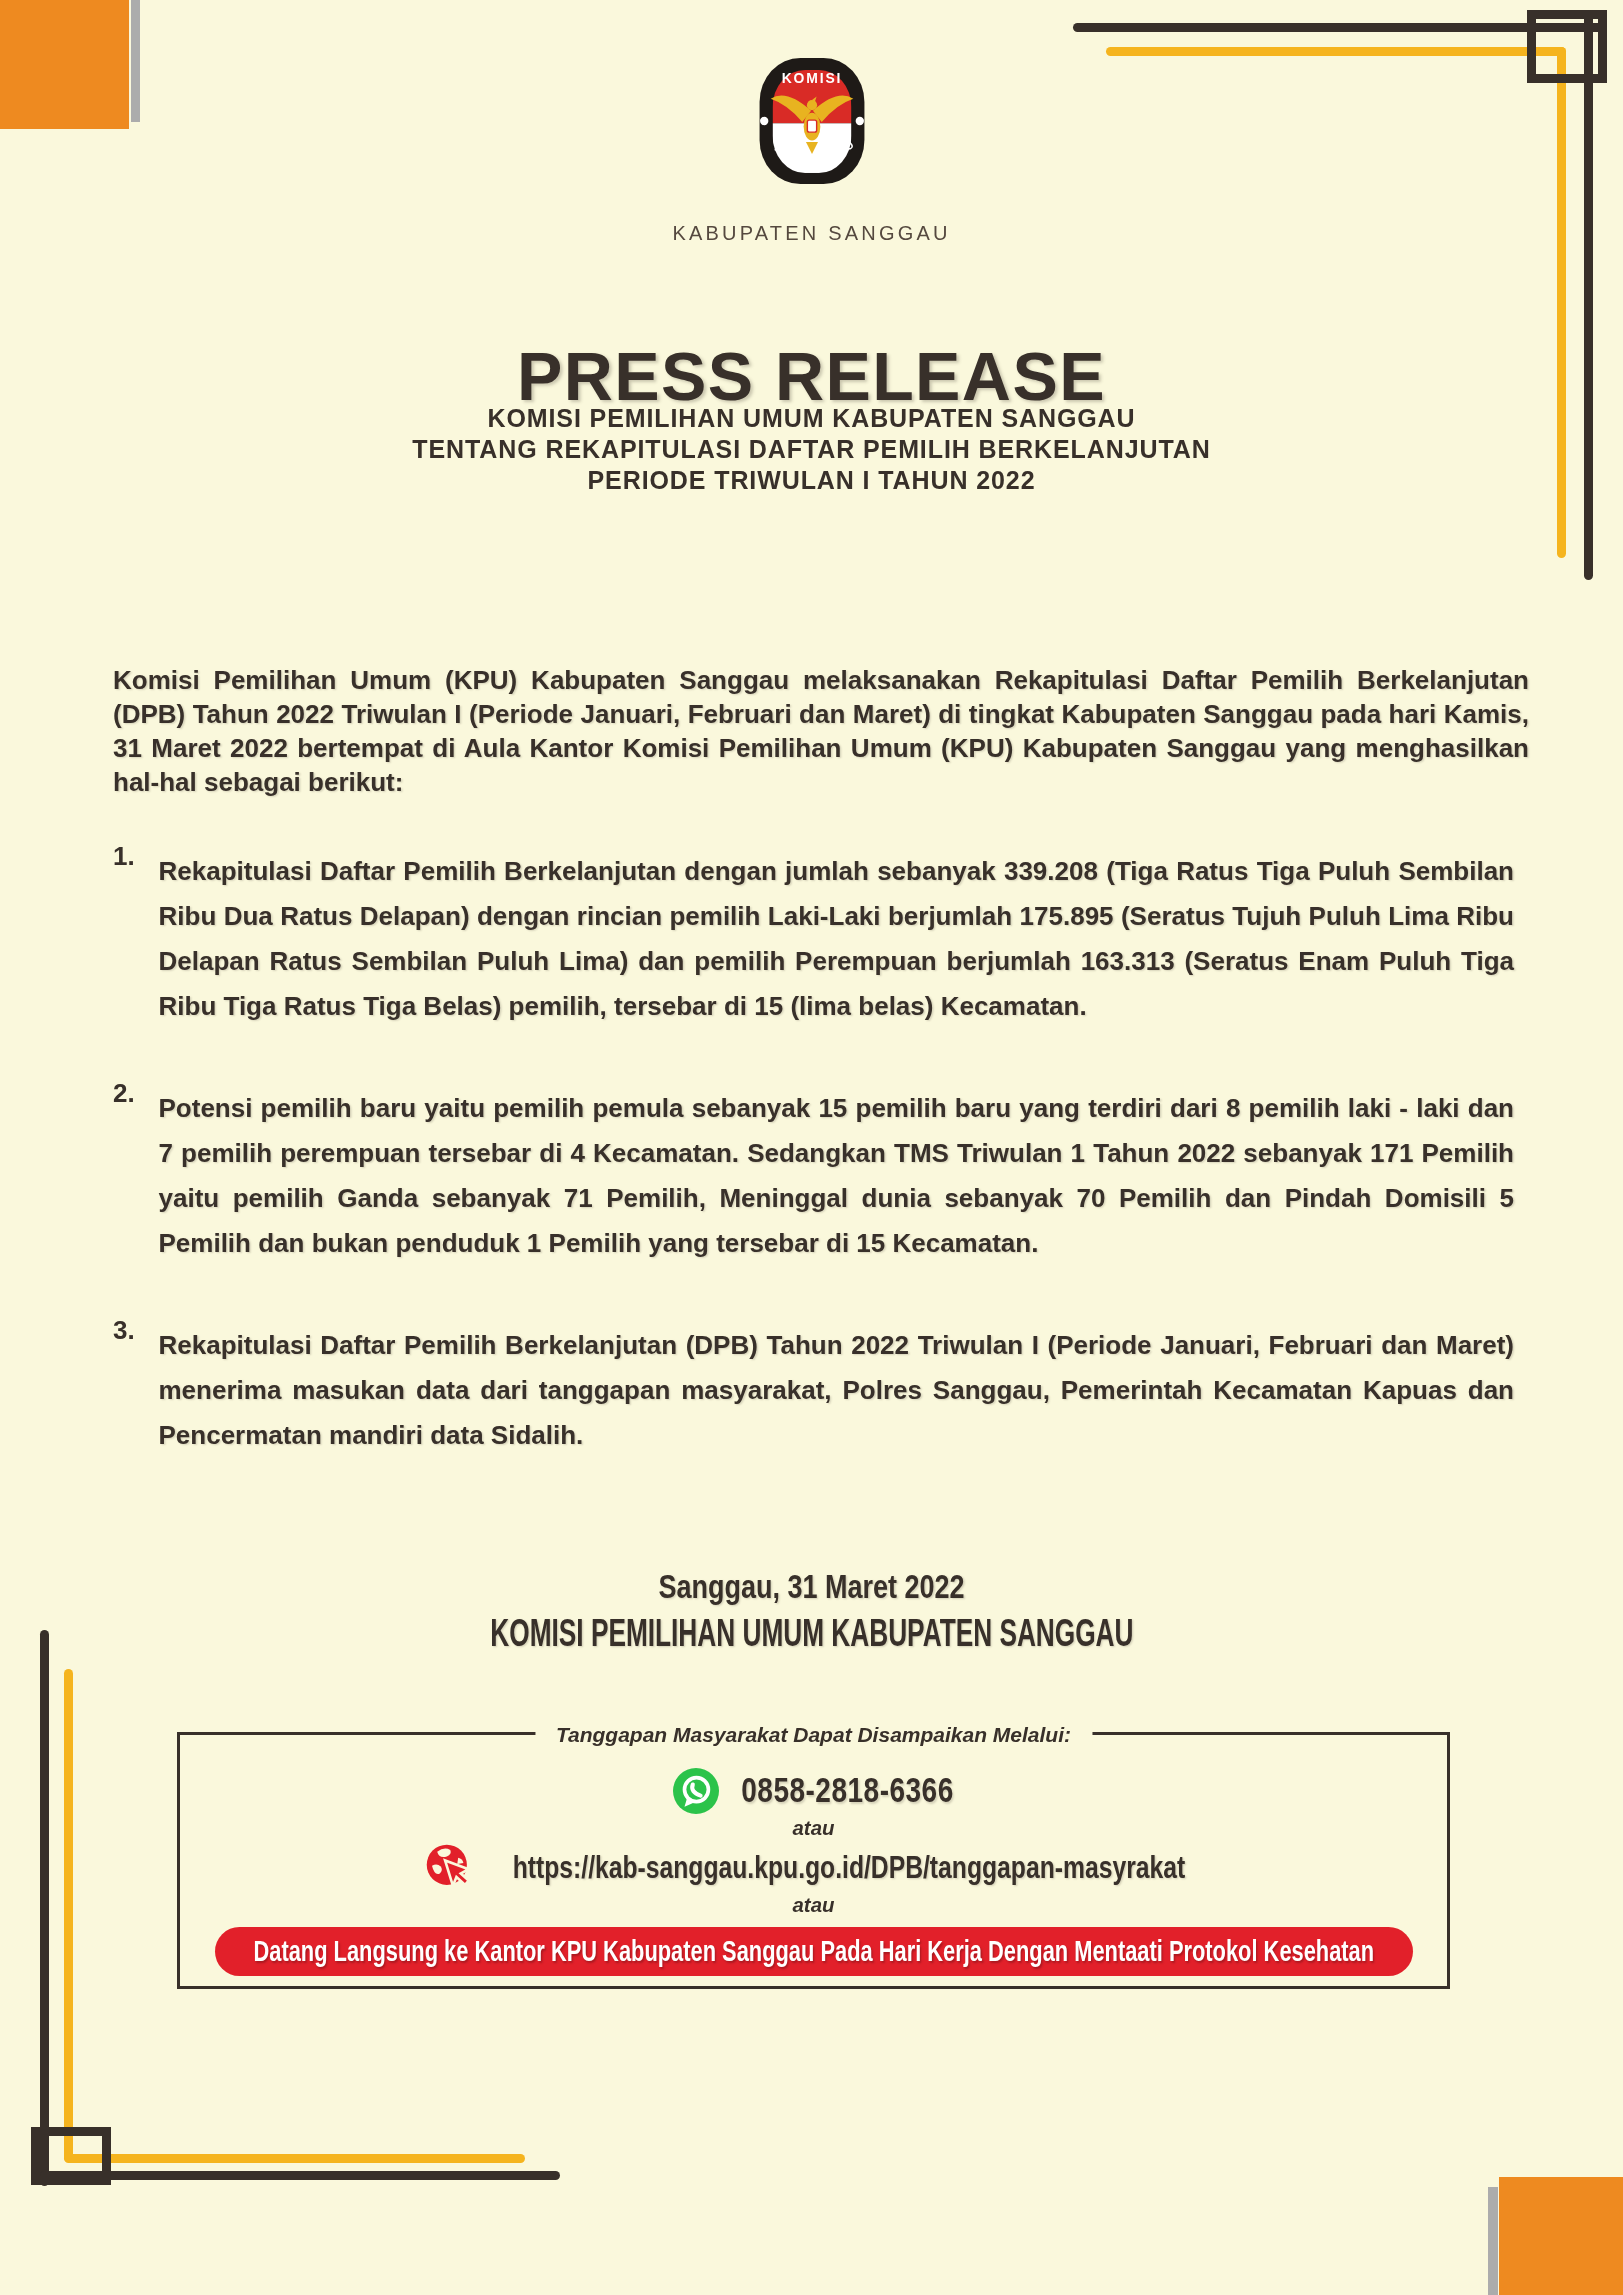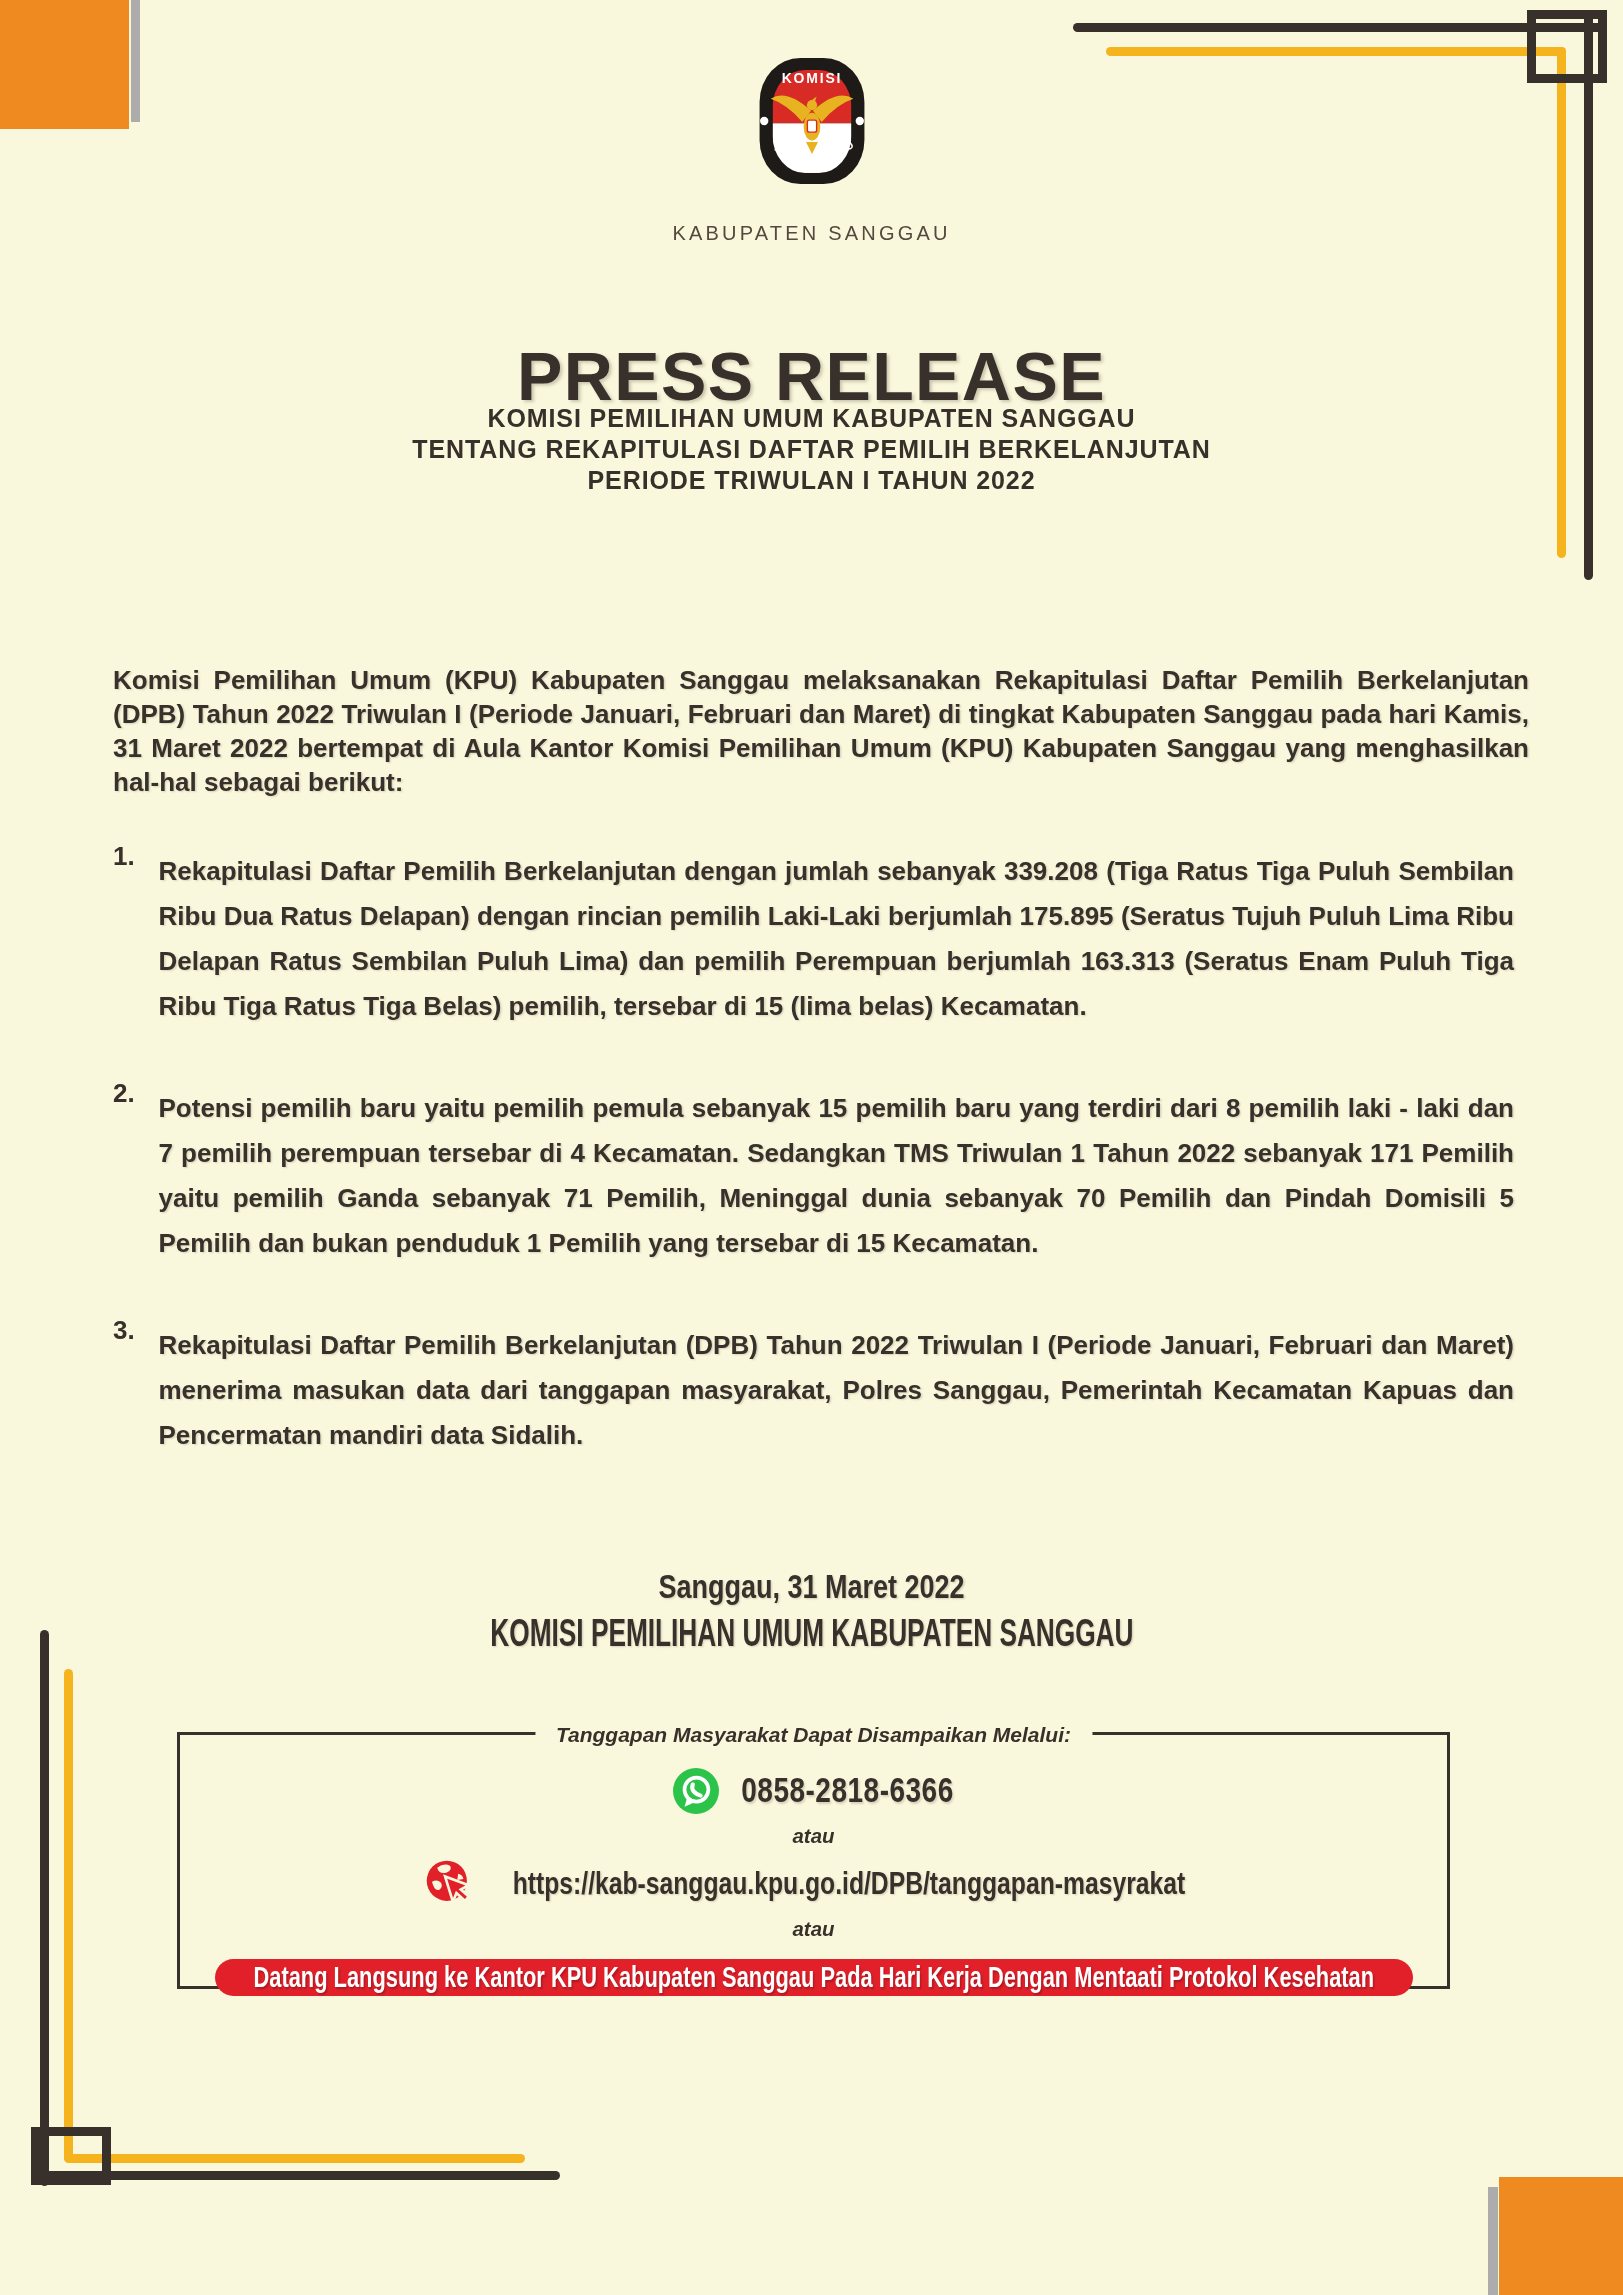--- a/index.html
+++ b/index.html
@@ -65,22 +65,22 @@
     border:3.2px solid #38302A;box-sizing:border-box;}
   .box-label{position:absolute;top:-13px;left:50%;transform:translateX(-50%);
     background:#FAF8DC;padding:0 21px;white-space:nowrap;
     font-size:21px;font-weight:bold;font-style:italic;color:#38302A;line-height:26px;}
   .box-inner{display:flex;flex-direction:column;align-items:center;padding-top:33px;}
   .contact-row{display:flex;align-items:center;justify-content:center;gap:22px;text-align:right;}
   .wa-number{font-size:28px;font-weight:bold;display:inline-block;
     transform:scaleY(1.25);letter-spacing:0.5px;text-shadow:1.4px 1.4px 1.9px rgba(60,50,40,0.2);}
   .url-text{font-size:26px;font-weight:bold;display:inline-block;
     transform:scale(0.95,1.2);white-space:nowrap;text-shadow:1.4px 1.4px 1.9px rgba(60,50,40,0.2);}
-  .atau{font-size:20.4px;font-weight:bold;font-style:italic;margin:11px 0;color:#38302A;}
-  .banner{width:1198px;height:37px;border-radius:25.4px;background:#E2202A;
+  .atau{font-size:20.4px;font-weight:bold;font-style:italic;margin:3px 0;color:#38302A;}
+  .banner{width:1198px;height:49px;border-radius:25.4px;background:#E2202A;
     margin-top:7.4px;display:flex;align-items:center;justify-content:center;}
   .banner span{color:#FFFFFF;font-size:23px;font-weight:bold;white-space:nowrap;
     display:inline-block;transform:scale(0.95,1.3);text-shadow:1.4px 1.4px 1.9px rgba(0,0,0,0.25);}
   .icon{flex:0 0 auto;display:block;}
 </style>
 </head>
 <body>
 
 <div class="page">
 

